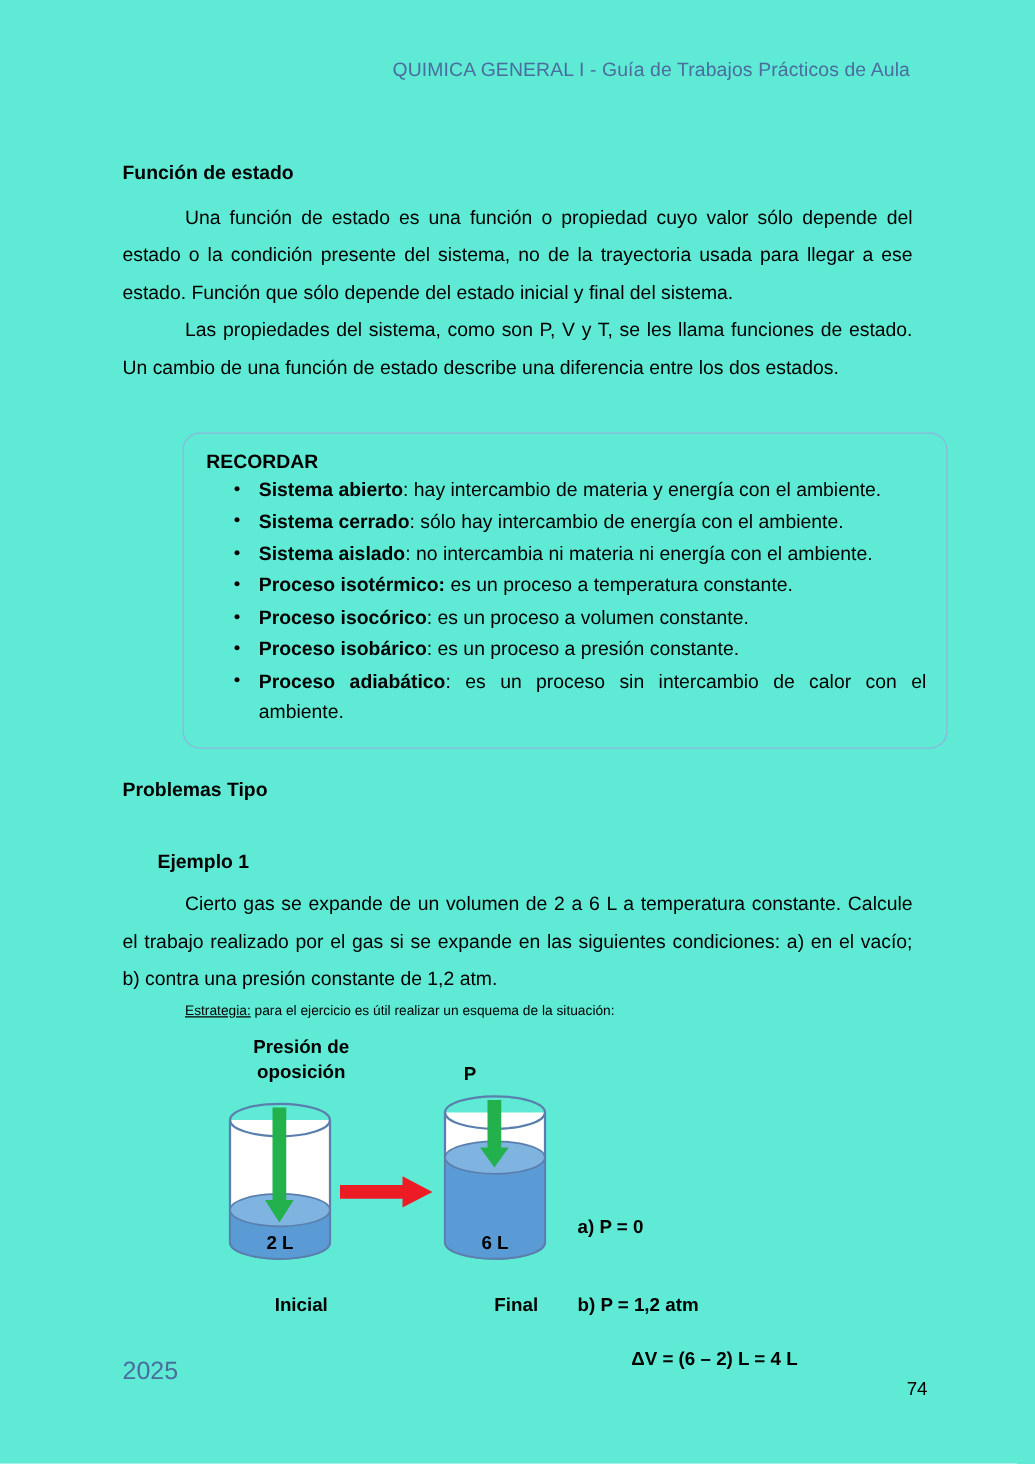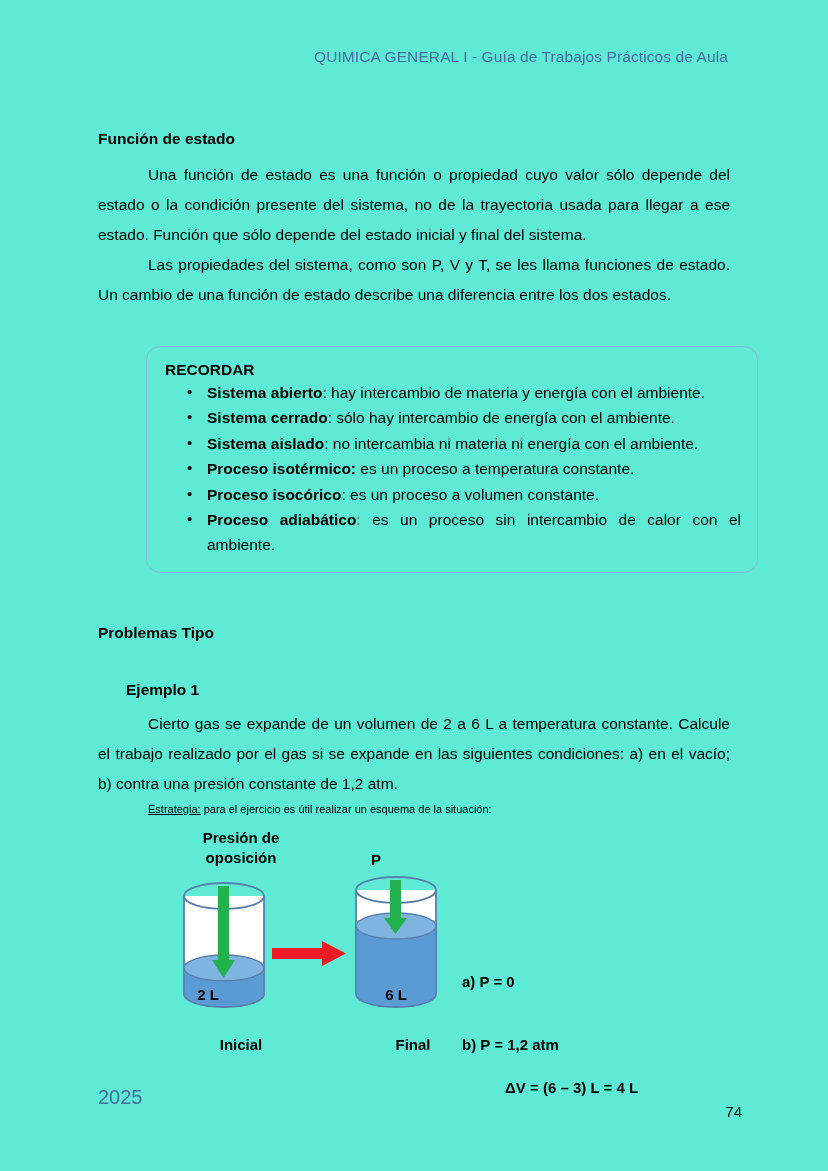--- a/index.html
+++ b/index.html
@@ -213,20 +213,21 @@
   </div>
 
   <div class="recordar-box">
     <div class="recordar-title">RECORDAR</div>
     <ul class="recordar-list">
       <li><b>Sistema abierto</b><span>: </span><span>hay intercambio de materia y energía con el ambiente.</span></li>
       <li><b>Sistema cerrado</b><span>: </span><span>sólo hay intercambio de energía con el ambiente.</span></li>
       <li><b>Sistema aislado</b><span>: </span><span>no intercambia ni materia ni energía con el ambiente.</span></li>
       <li><b>Proceso isotérmico:</b><span> </span><span>es un proceso a temperatura constante.</span></li>
       <li><b>Proceso isocórico</b><span>: </span><span>es un proceso a volumen constante.</span></li>
+      <li><b>Proceso isobárico</b><span>: </span><span>es un proceso a presión constante.</span></li>
       <li><b>Proceso adiabático</b><span>: </span><span>es un proceso sin intercambio de calor con el ambiente.</span></li>
     </ul>
   </div>
 
   <div class="problemas-title">Problemas Tipo</div>
   <div class="ejemplo-title">Ejemplo 1</div>
 
   <div class="ejemplo-body">
     <p class="body-par">Cierto gas se expande de un volumen de 2 a 6 L a temperatura constante. Calcule el trabajo realizado por el gas si se expande en las siguientes condiciones: a) en el vacío; b) contra una presión constante de 1,2 atm.</p>
     <p class="estrategia-par"><u>Estrategia:</u><span> para el ejercicio es útil realizar un esquema de la situación:</span></p>
@@ -267,29 +268,29 @@
       <g>
         <rect x="174" y="120" width="56" height="11" fill="#ed1c24"></rect>
         <polygon points="224,113 224,138 248,125.5" fill="#ed1c24"></polygon>
       </g>
     </svg>
 
     <div class="fig-label label-presion">Presión de
 oposición</div>
     <div class="fig-label label-p">P</div>
 
-    <div class="fig-label" style="left:70px; top:158px; width:80px;">2 L</div>
+    <div class="fig-label" style="left:86px; top:158px; width:80px;">2 L</div>
     <div class="fig-label" style="left:258px; top:158px; width:80px;">6 L</div>
 
     <div class="fig-label label-inicial">Inicial</div>
     <div class="fig-label label-final">Final</div>
 
     <div class="annotation">
       <div>a) P = 0</div>
       <div>b) P = 1,2 atm</div>
-      <div class="indent">ΔV = (6 – 3) L = 4 L</div>
+      <div class="indent">ΔV = (6 – 2) L = 4 L</div>
     </div>
   </div>
 
   <div class="footer-year">2025</div>
   <div class="footer-page">74</div>
 
 </div>
 
 </body></html>

